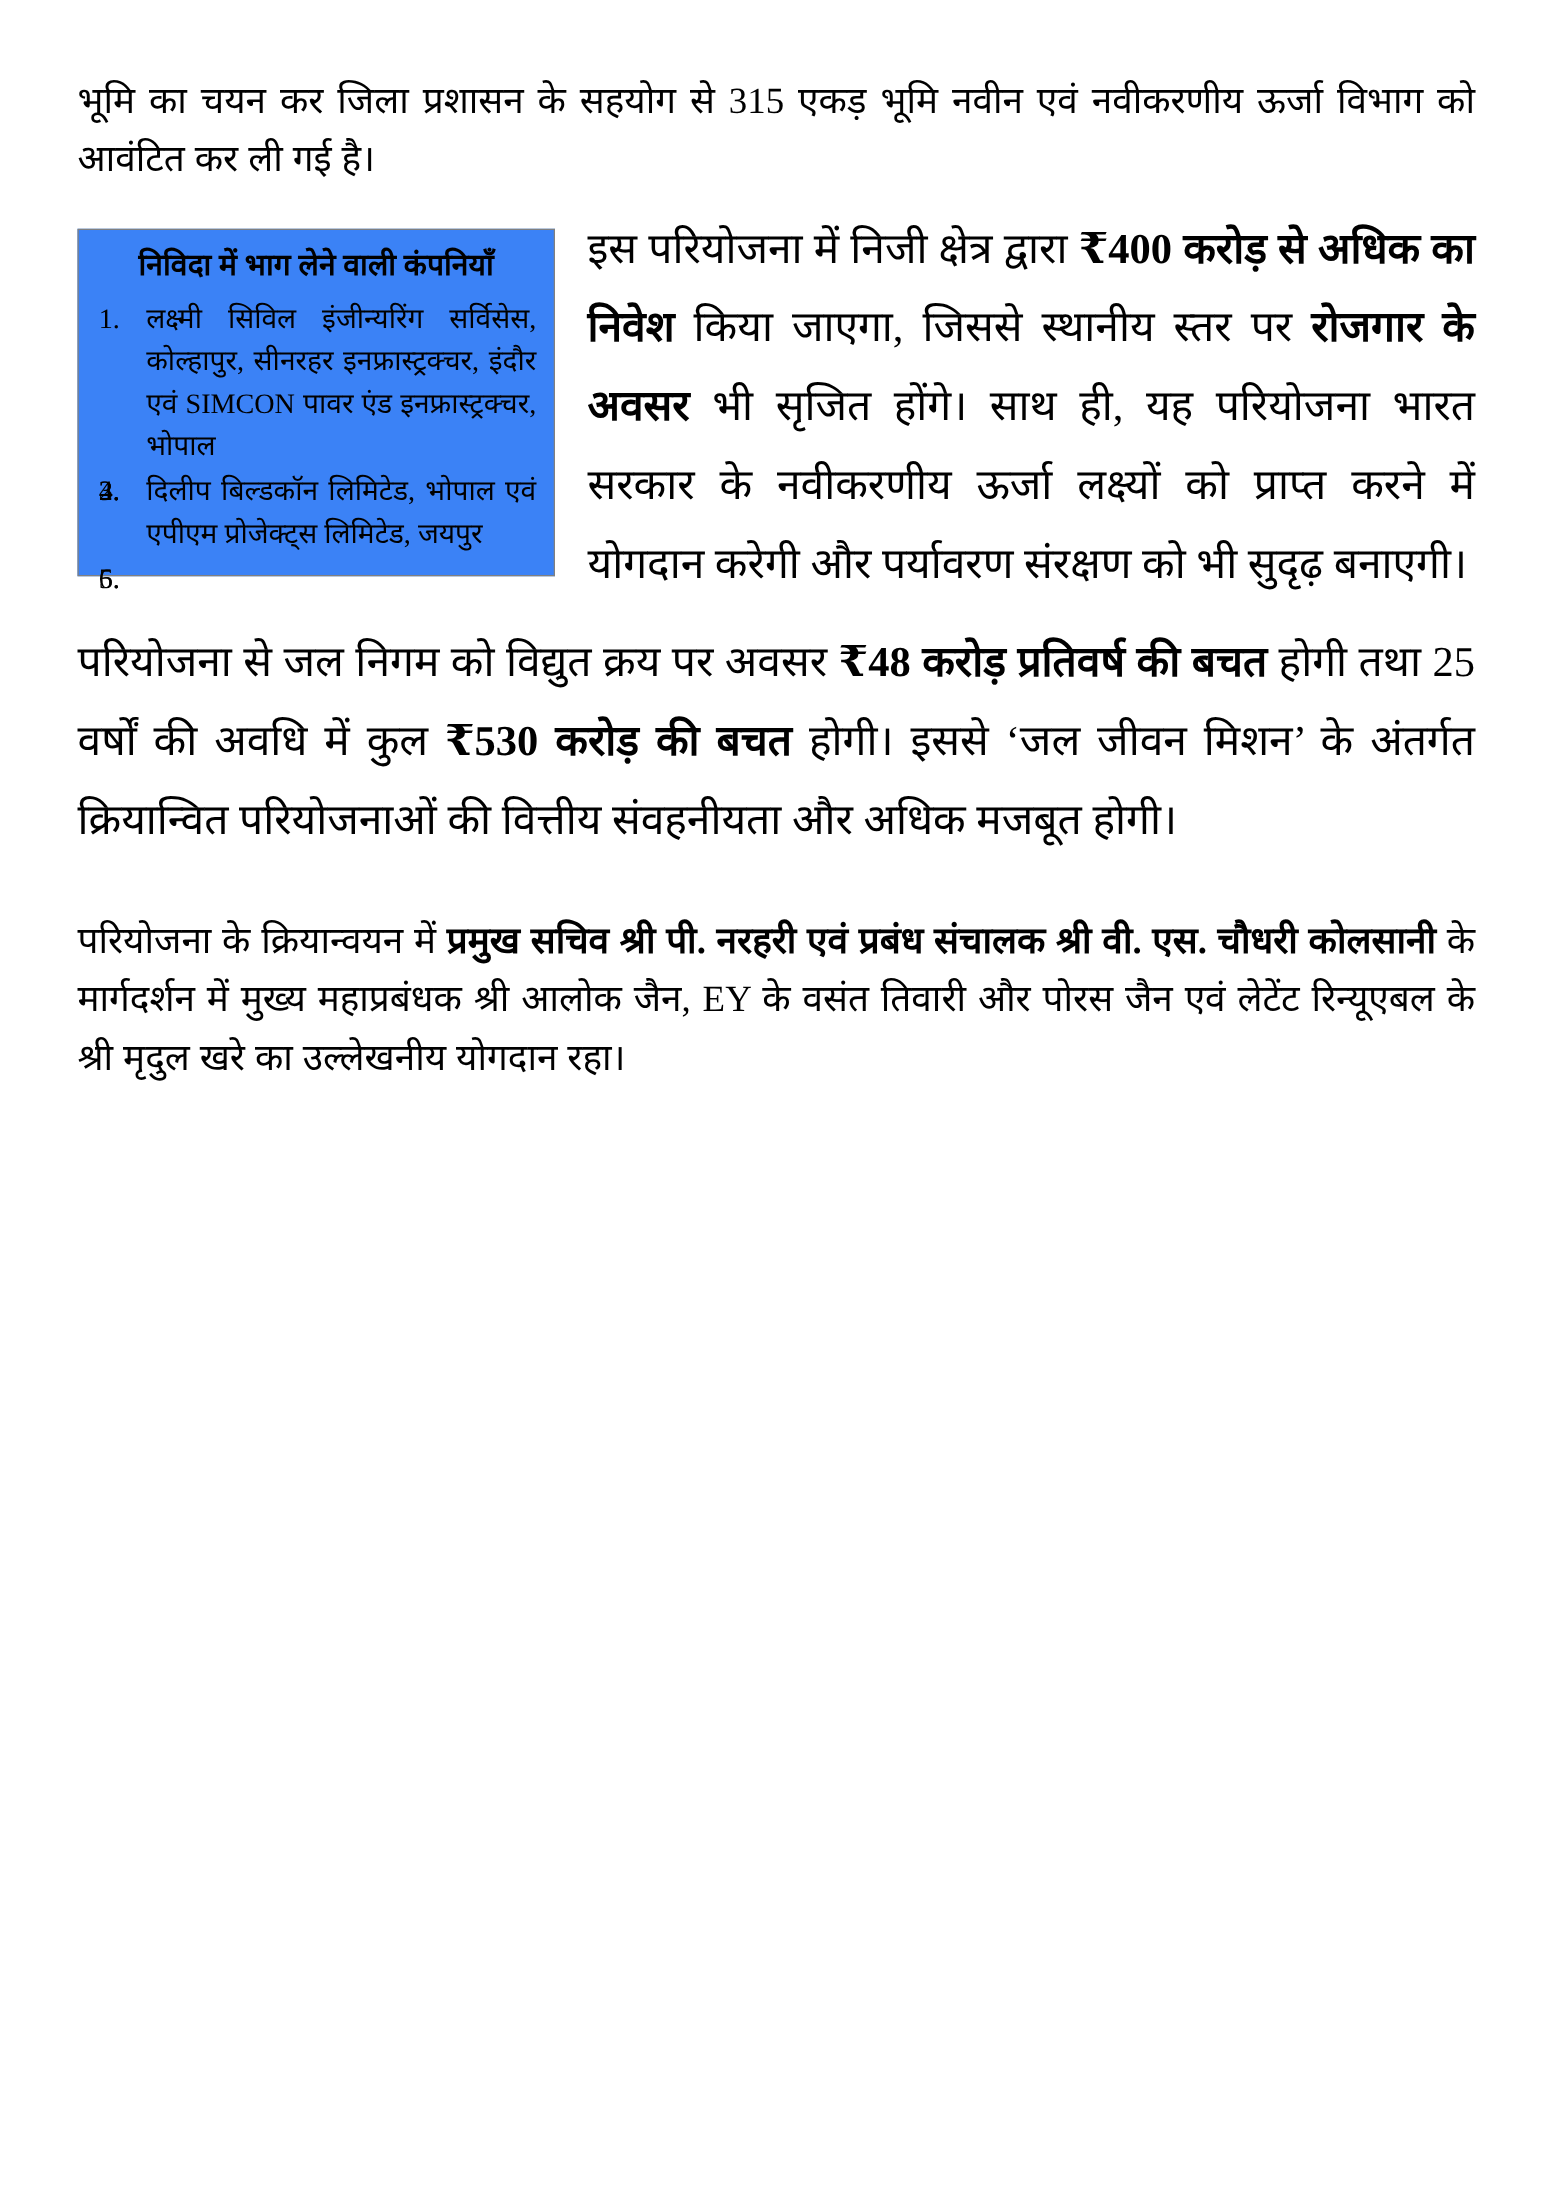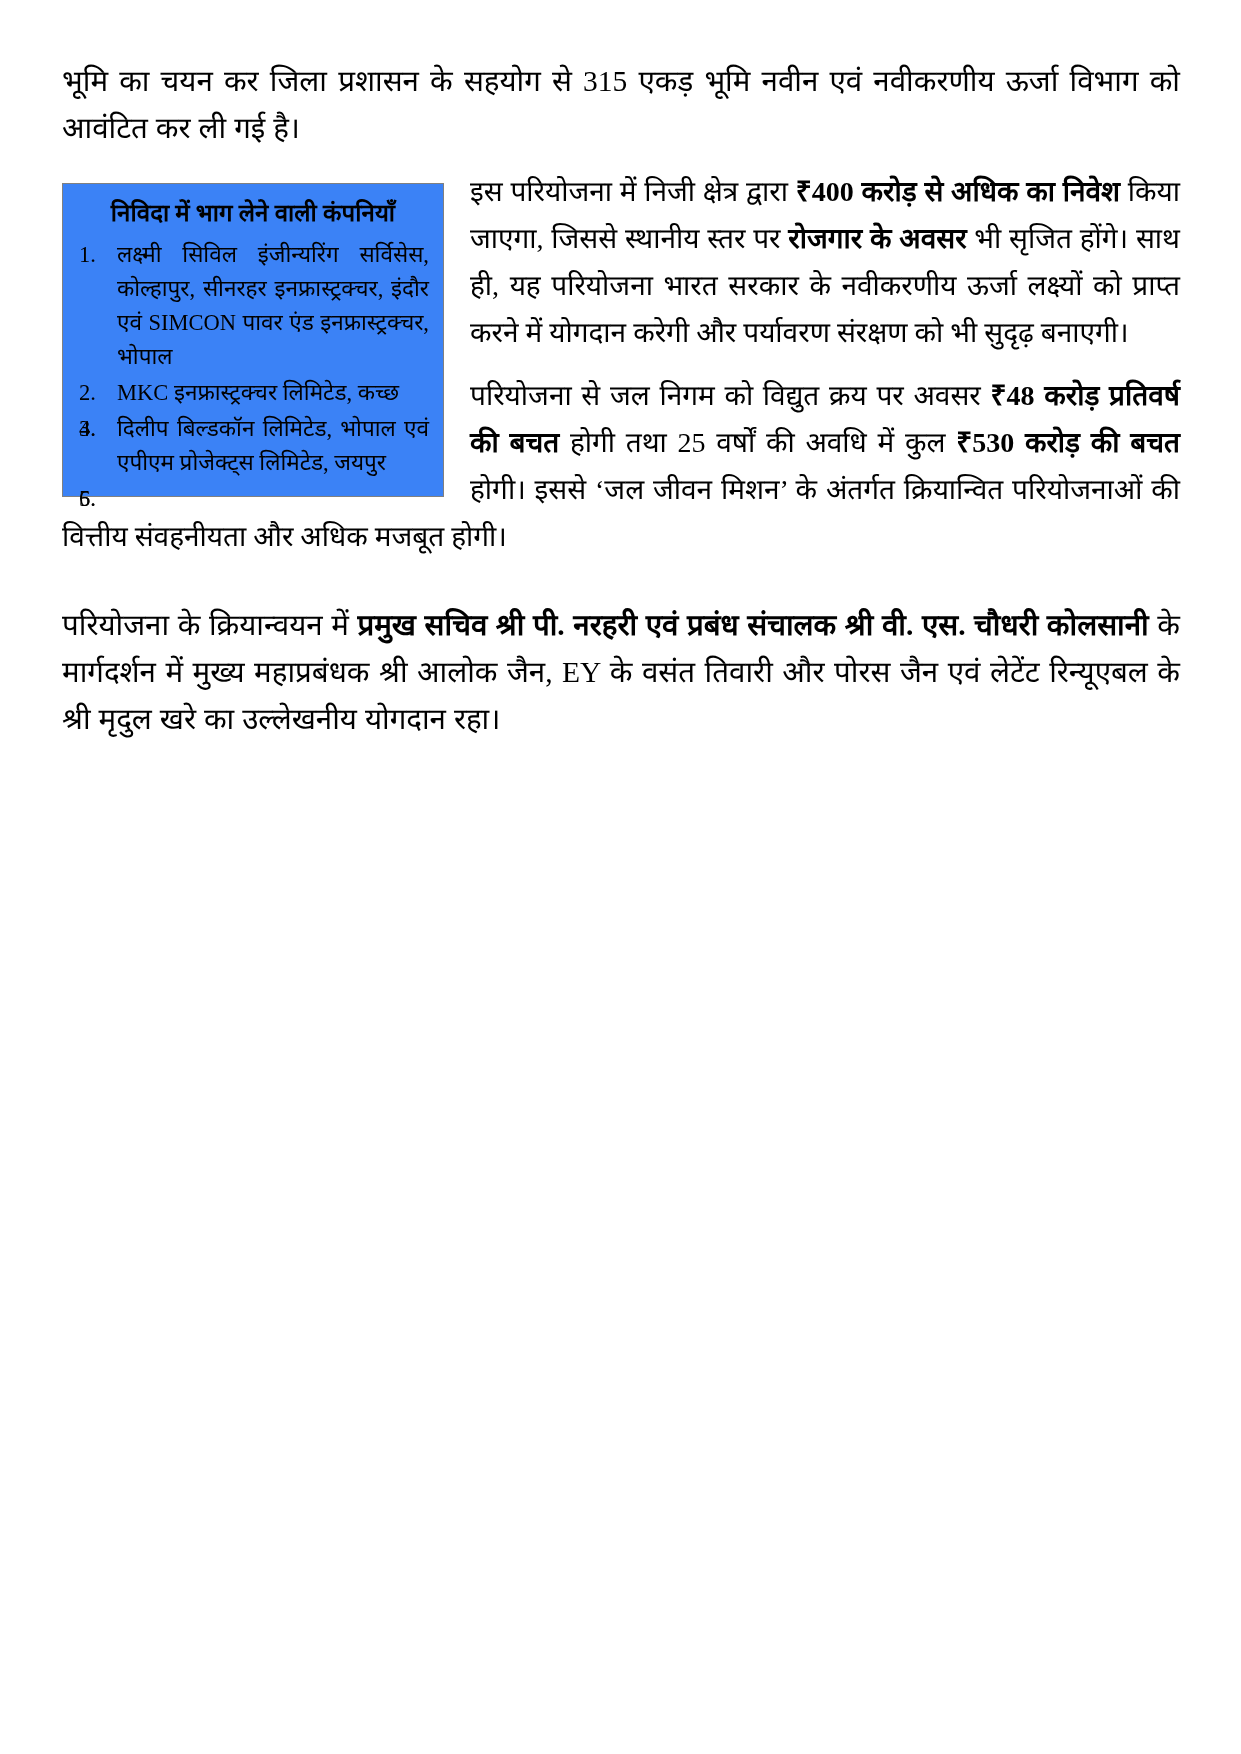--- a/index.html
+++ b/index.html
@@ -14,21 +14,20 @@
     color: #000000;
     position: relative;
     overflow: hidden;
   }
   .page {
     position: absolute;
     left: 0; top: 0;
     width: 1241px;
     height: 1754px;
     padding: 0;
-    font-family: Liberation Serif, serif;
   }
   .content {
     position: absolute;
     left: 62px;
     top: 58px;
     width: 1118px;
   }
 
   
   .para {
@@ -82,22 +81,22 @@
     width: 32px;
     text-align: left;
     font-size: 22.5px;
     line-height: 34px;
   }
   .tender-list li .txt { display: block; }
   .tender-list li.justify .txt { text-align: justify; text-align-last: left; }
 
   
   .flow-para {
-    font-size: 28px;
-    line-height: 47px;
+    font-size: 34px;
+    line-height: 63px;
     text-align: justify;
     text-justify: inter-word;
     margin: 0 0 16px 0;
   }
   .flow-para:last-of-type { margin-bottom: 0; }
 
   .spacer-sm { height: 12px; }
   .spacer-md { height: 26px; }
   .clearer { clear: both; height: 0; font-size: 0; line-height: 0; }
 </style>
@@ -113,21 +112,20 @@
 
     <div class="tender-box">
       <div class="box-title">निविदा में भाग लेने वाली कंपनियाँ</div>
       <ol class="tender-list">
         <li class="justify">
           <span class="num">1.</span>
           <span class="txt">लक्ष्मी सिविल इंजीन्यरिंग सर्विसेस, कोल्हापुर, सीनरहर इनफ्रास्ट्रक्चर, इंदौर एवं SIMCON पावर एंड इनफ्रास्ट्रक्चर, भोपाल</span>
         </li>
         <li>
           <span class="num">2.</span>
-          <span class="txt">MKC इनफ्रास्ट्रक्चर लिमिटेड, कच्छ</span>
         </li>
         <li>
           <span class="num">3.</span>
         </li>
         <li>
           <span class="num">4.</span>
           <span class="txt">दिलीप बिल्डकॉन लिमिटेड, भोपाल एवं एपीएम प्रोजेक्ट्स लिमिटेड, जयपुर</span>
         </li>
         <li class="justify">
           <span class="num">5.</span>

